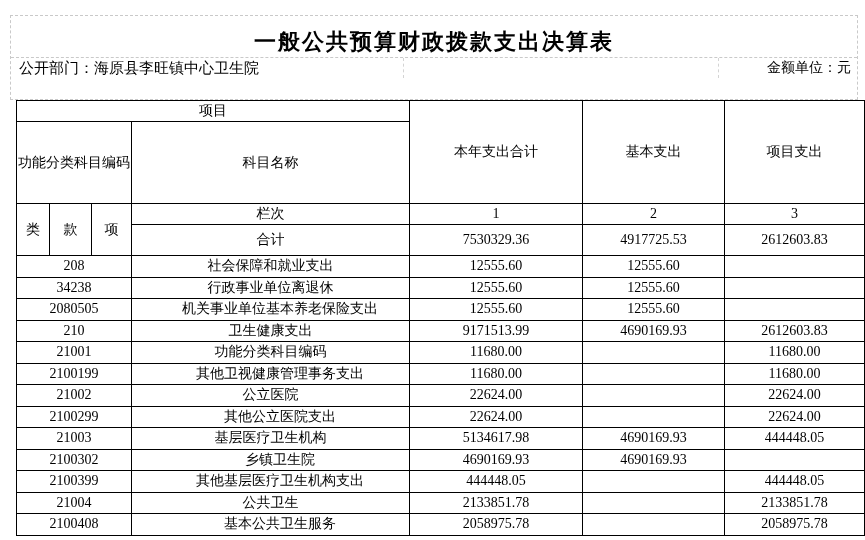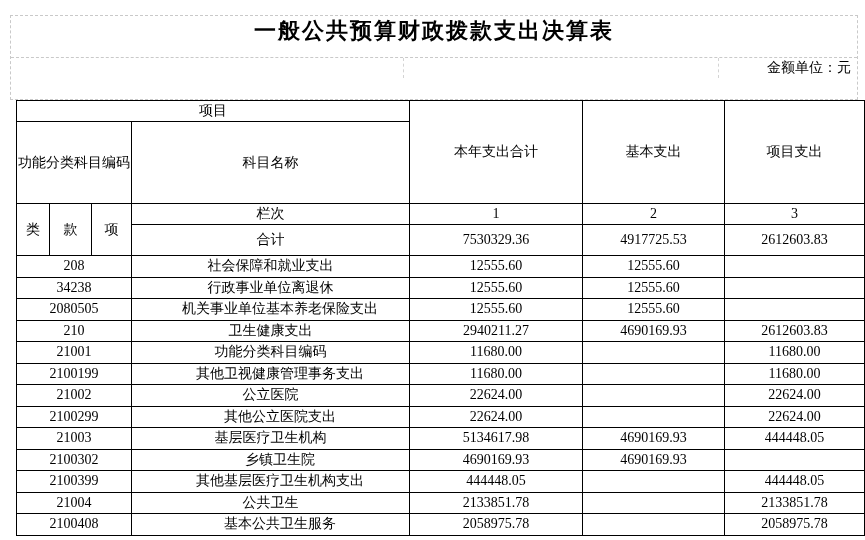--- a/index.html
+++ b/index.html
@@ -9,21 +9,21 @@
     background:#ffffff; color:#000000;
     font-family:"Liberation Serif","DejaVu Serif",serif;
   }
   
   .pre-table {
     position:absolute; left:10px; top:15px; width:848px; height:85px;
     border:1px dashed #c9c9c9;
   }
   .title-band {
     position:relative; height:42px; border-bottom:1px dashed #c9c9c9;
-    display:flex; align-items:flex-start; justify-content:center;
+    display:flex; align-items:flex-end; justify-content:center;
   }
   .doc-title { font-size:22px; font-weight:bold; letter-spacing:2px; }
   .band { position:relative; }
   .band2 { height:21px; border-bottom:1px dashed #c9c9c9; }
   .band3 { height:20px; }
   .vline { position:absolute; top:0; bottom:0; width:0; border-left:1px dashed #d4d4d4; }
   .right-text { position:absolute; right:6px; top:50%; transform:translateY(-50%); font-size:14px; white-space:nowrap; }
   .left-text { position:absolute; left:8px; top:50%; transform:translateY(-50%); font-size:15px; white-space:nowrap; }
   
   table.budget-table {
@@ -54,20 +54,21 @@
 </head>
 <body>
 
 <div class="pre-table">
   <div class="title-band">
     <span class="doc-title">一般公共预算财政拨款支出决算表</span>
   </div>
   <div class="band band3">
     <span class="vline" style="left:392px"></span>
     <span class="vline" style="left:707px"></span>
+    <span class="left-text">公开部门：海原县李旺镇中心卫生院</span>
     <span class="right-text">金额单位：元</span>
   </div>
 </div>
 
 <table class="budget-table">
   <colgroup>
     <col style="width:33px">
       <col style="width:42px">
       <col style="width:40px">
     <col style="width:278px">
@@ -120,21 +121,21 @@
       <tr>
         <td colspan="3" class="code-cell">2080505</td>
         <td class="name-cell indent">机关事业单位基本养老保险支出</td>
         <td class="num">12555.60</td>
         <td class="num">12555.60</td>
         <td class="num"></td>
       </tr>
       <tr>
         <td colspan="3" class="code-cell">210</td>
         <td class="name-cell">卫生健康支出</td>
-        <td class="num">2940211.27</td>
+        <td class="num">9171513.99</td>
         <td class="num">4690169.93</td>
         <td class="num">2612603.83</td>
       </tr>
       <tr>
         <td colspan="3" class="code-cell">21001</td>
         <td class="name-cell">功能分类科目编码</td>
         <td class="num">11680.00</td>
         <td class="num"></td>
         <td class="num">11680.00</td>
       </tr>

